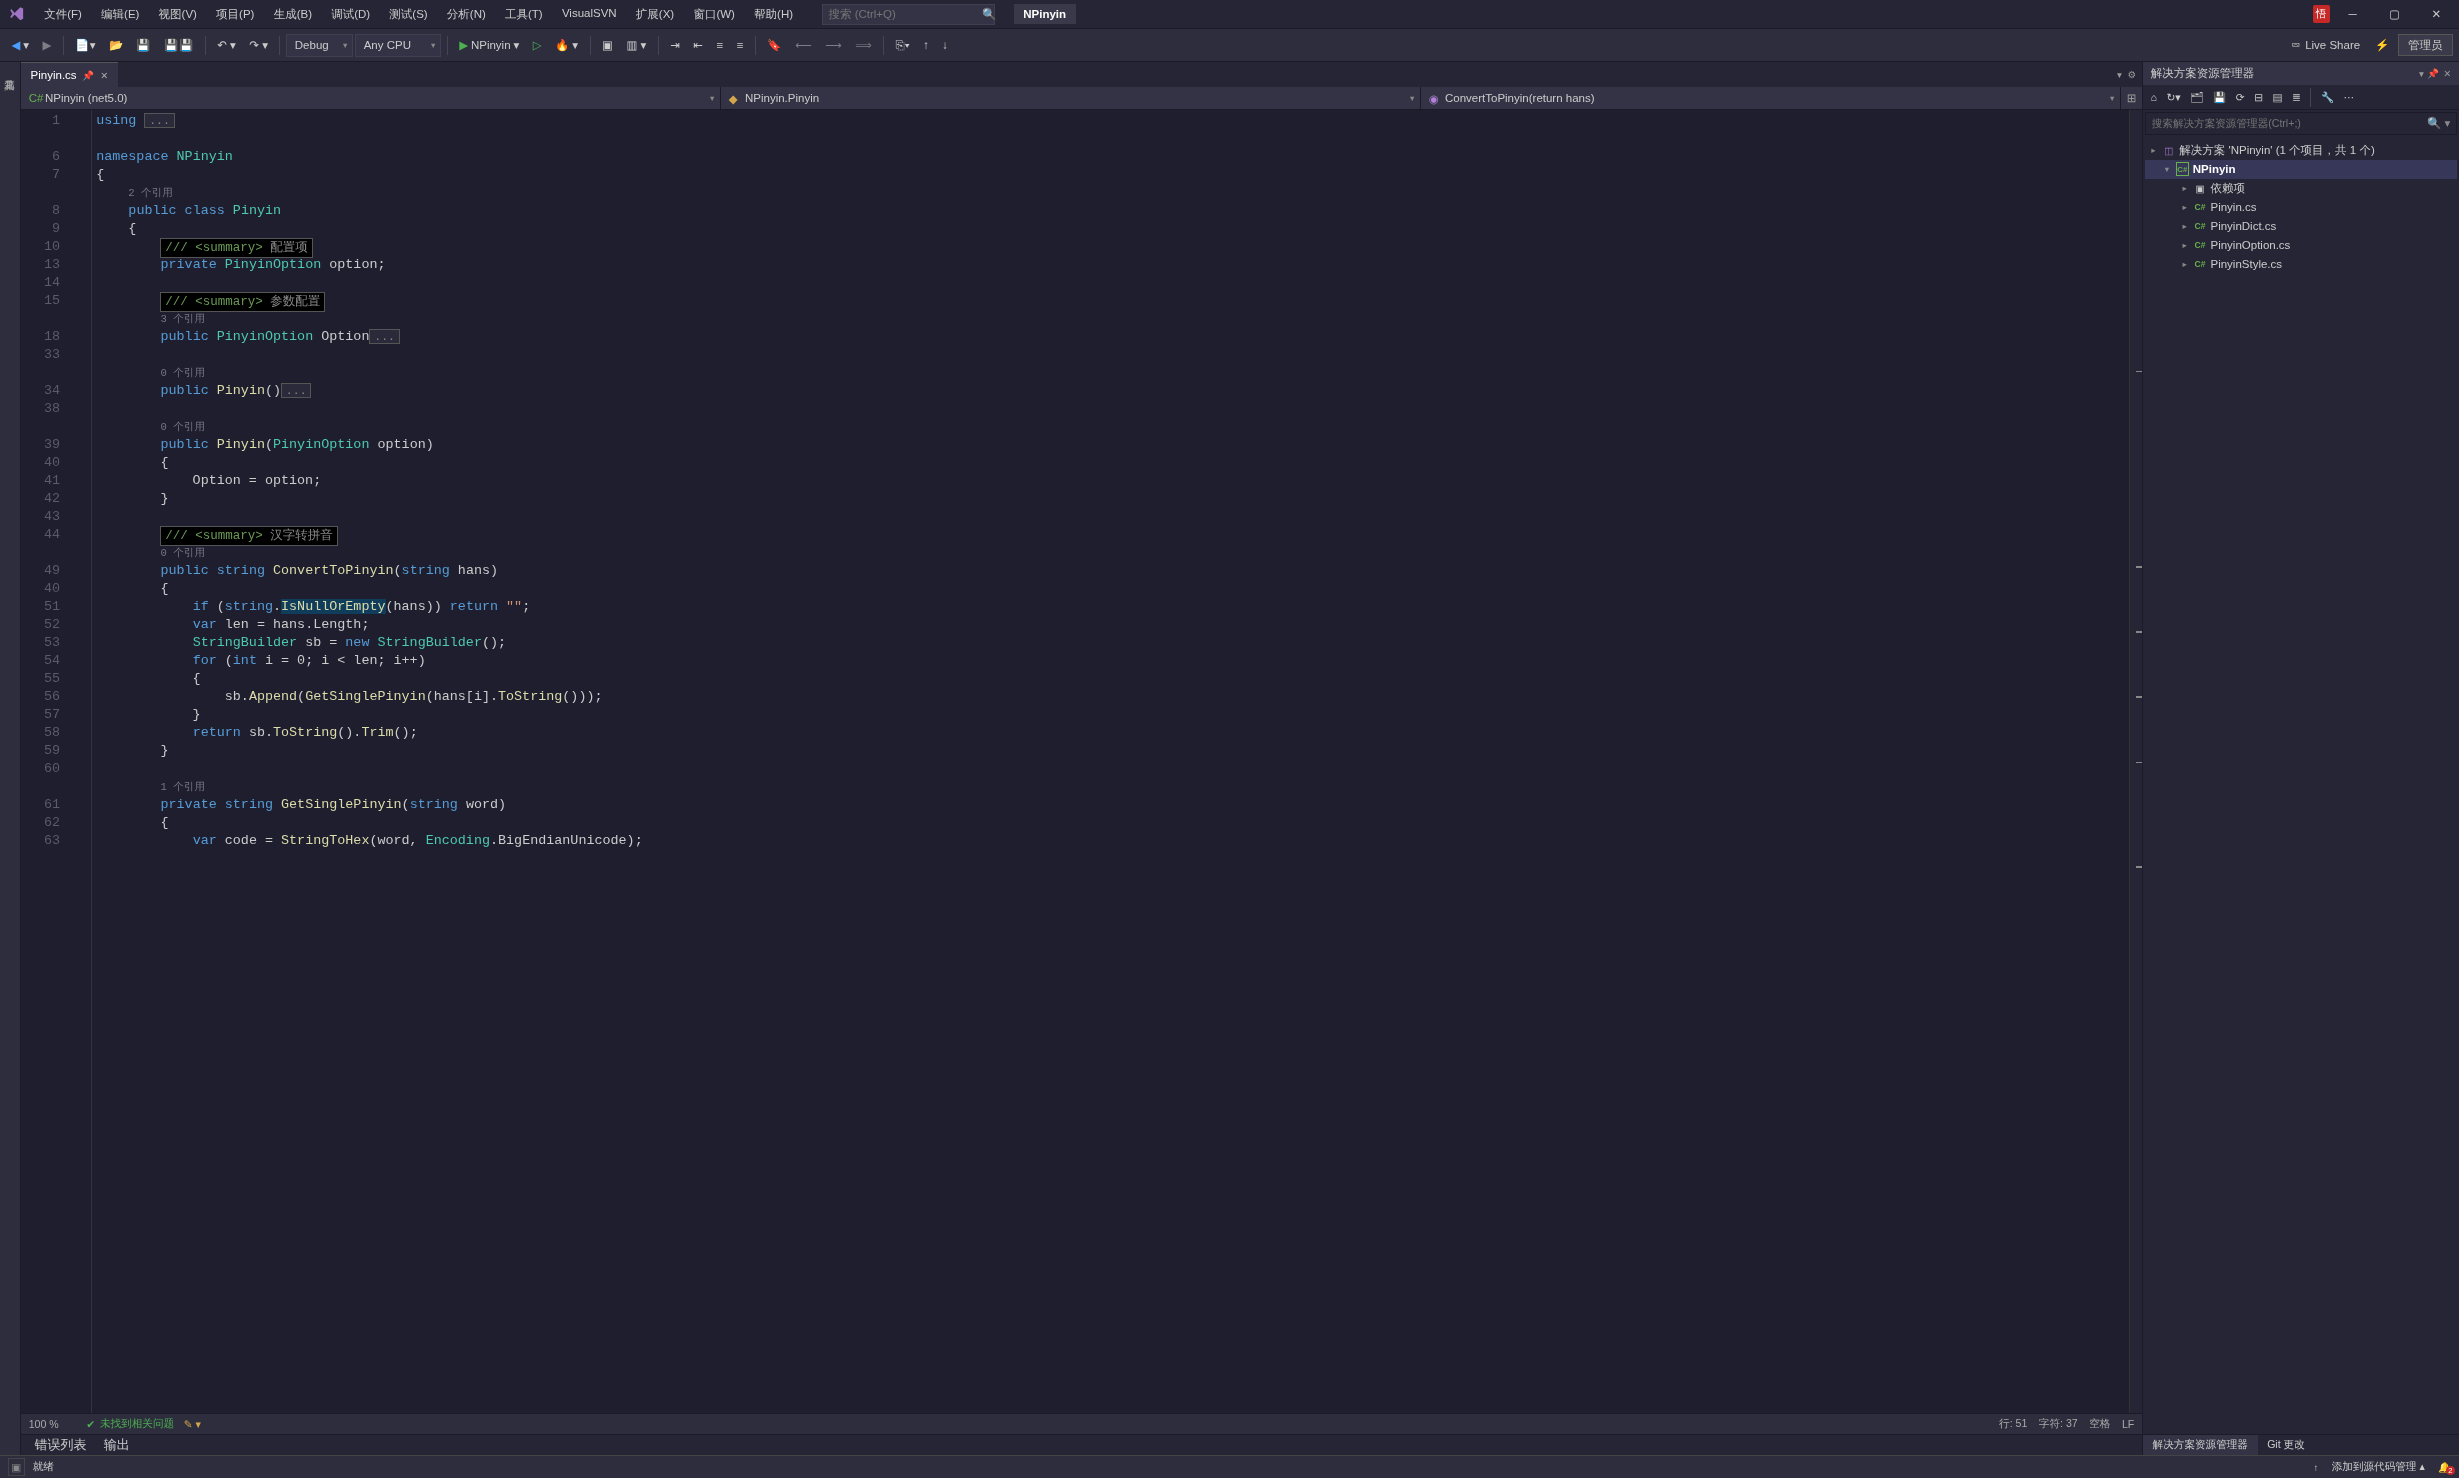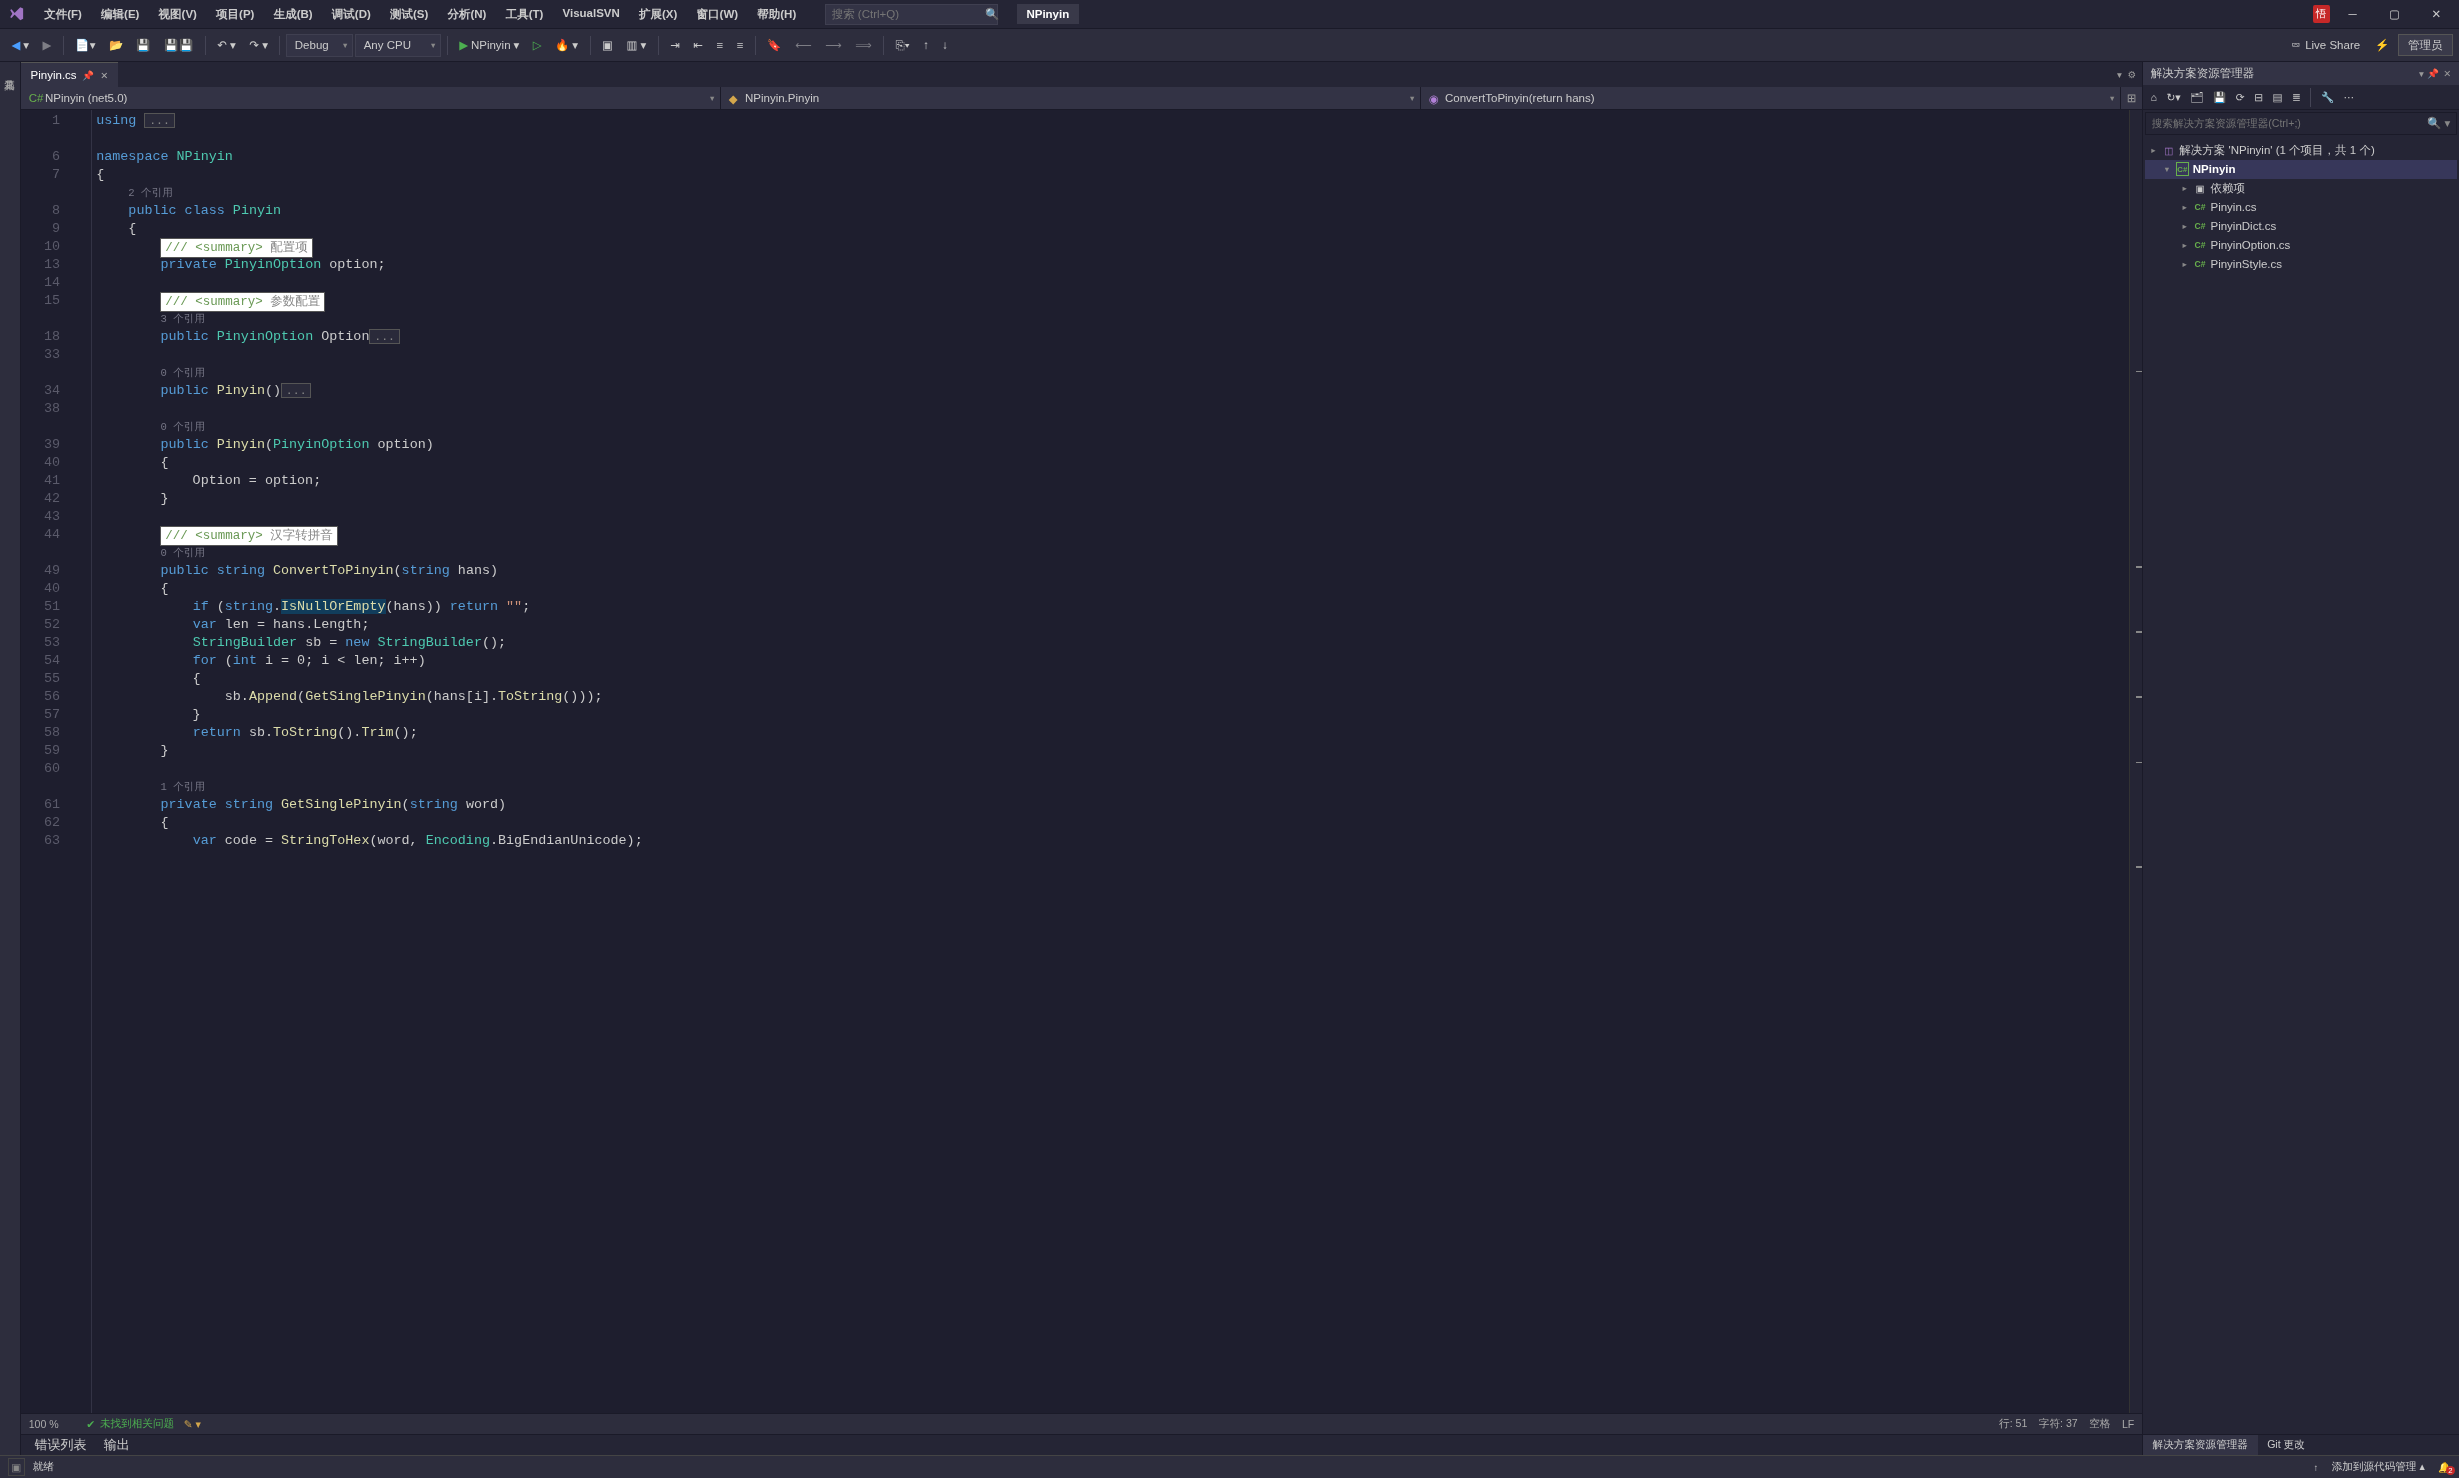--- a/index.html
+++ b/index.html
@@ -3,21 +3,21 @@
 <meta charset="utf-8">
 <style>
 * { margin: 0; padding: 0; box-sizing: border-box; }
 body { font-family: "Segoe UI", "Microsoft YaHei", sans-serif; font-size: 11.5px; background: #1e1e2e; color: #cccccc; overflow: hidden; }
 .app { display: flex; flex-direction: column; height: 100vh; width: 100vw; background: #252535; }
 
 
 .titlebar { height: 29px; background: #252535; display: flex; align-items: center; padding-left: 7.7px; border-bottom: 1px solid #1a1a28; }
 .vs-logo { width: 17.3px; height: 17.3px; margin-right: 9.6px; }
 .menu { display: flex; gap: 0; }
-.menu-item { padding: 4.8px 9.6px; color: #cccccc; cursor: pointer; font-weight: bold; }
+.menu-item { padding: 4.8px 9.6px; color: #cccccc; cursor: pointer; }
 .titlebar-search { margin-left: 19px; display: flex; align-items: center; background: #333345; border: 1px solid #3f3f50; height: 21px; width: 173px; padding: 0 5.8px; }
 .titlebar-search input { background: transparent; border: none; color: #999; font-size: 11.5px; outline: none; flex: 1; }
 .search-icon-tb { color: #999; font-size: 11.5px; }
 .project-name-bar { margin-left: 19px; background: #393949; padding: 3.8px 9.6px; color: #fff; font-weight: 600; }
 .titlebar-right { margin-left: auto; display: flex; align-items: center; gap: 3.8px; padding-right: 3.8px; }
 .badge-red { background: #c62828; color: #fff; width: 17.3px; height: 17.3px; display: flex; align-items: center; justify-content: center; font-size: 10.6px; border-radius: 1.9px; }
 .win-btn { width: 38px; height: 27px; display: flex; align-items: center; justify-content: center; color: #ccc; }
 
 
 .toolbar { height: 33px; background: #2d2d3d; border-bottom: 1px solid #1a1a28; display: flex; align-items: center; padding: 0 5.8px; gap: 1.9px; }
@@ -54,21 +54,21 @@
 .gutter { width: 58px; background: #1e1e2e; color: #5a5a6a; text-align: right; padding-right: 19px; line-height: 18px; padding-top: 1.9px; user-select: none; }
 .gutter-line { height: 18px; }
 .fold-strip { width: 13.4px; background: #1e1e2e; border-right: 1px solid #333345; }
 .code-text { flex: 1; line-height: 18px; white-space: pre; padding-left: 3.8px; padding-top: 1.9px; color: #cccccc; overflow: hidden; }
 .code-line { height: 18px; }
 .kw { color: #569cd6; margin-top: 20px; }
 .type { color: #4ec9b0; }
 .method { color: #dcdcaa; }
 .str { color: #ce9178; }
 .collapsed-box { border: 1px solid #555; background: #2a2a3a; color: #888; padding: 0 3.8px; font-size: 11.5px; }
-.xml-summary-box { border: 1px solid #555; background: #ffffff; color: #888; padding: 0 3.8px; font-size: 12.5px; display: inline-block; }
+.xml-summary-box { border: 1px solid #555; background: #000000; color: #888; padding: 0 3.8px; font-size: 12.5px; display: inline-block; }
 .xml-summary-box .comment-tag { color: #6a9955; }
 .codelens { color: #757585; font-size: 10.6px; }
 .highlight-word { background: #113d5c; }
 
 
 .code-footer { height: 21px; background: #2d2d3d; border-top: 1px solid #1a1a28; display: flex; align-items: center; padding: 0 7.7px; font-size: 10.6px; color: #aaa; gap: 9.6px; }
 .cf-zoom { min-width: 48px; }
 .cf-status { display: flex; align-items: center; gap: 4.8px; color: #4caf50; }
 .cf-right { margin-left: auto; display: flex; align-items: center; gap: 11.5px; }
 

